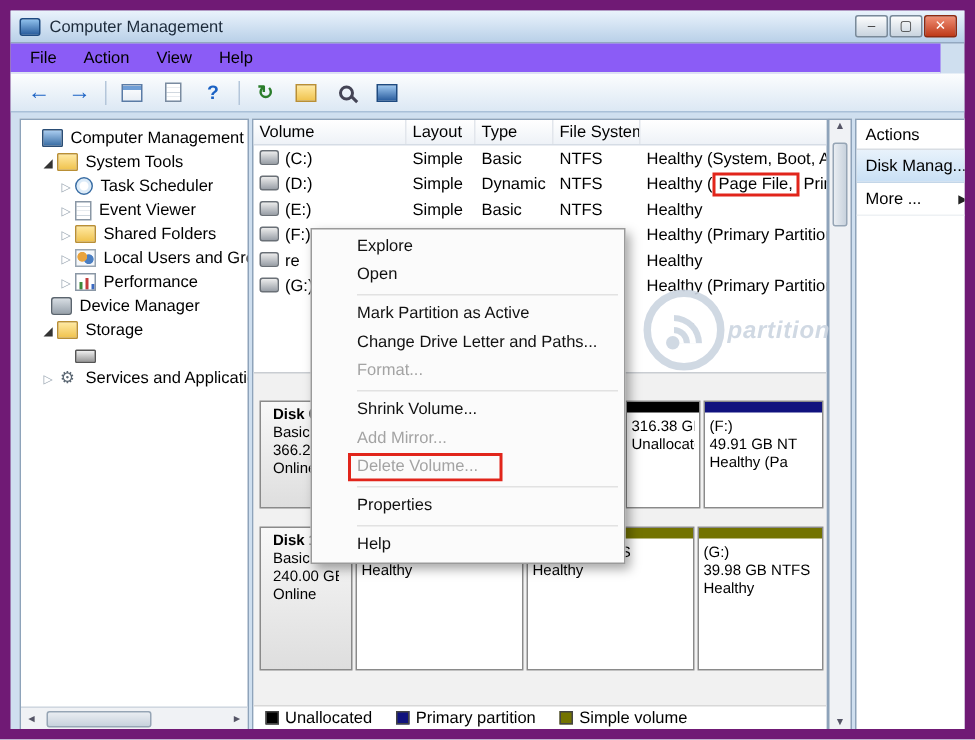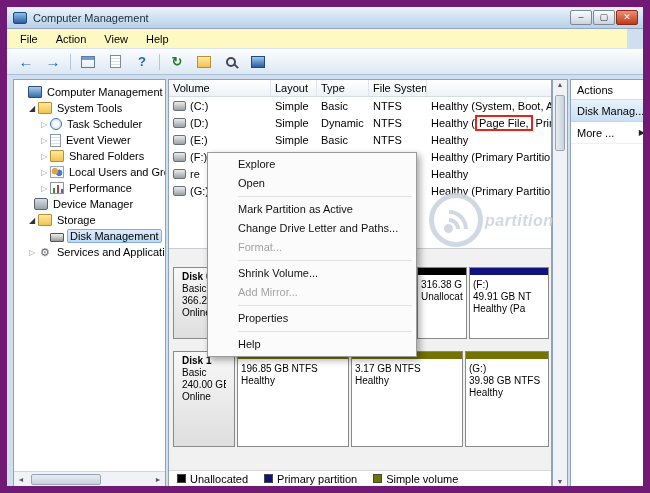--- a/index.html
+++ b/index.html
@@ -8,21 +8,21 @@
 
 
 .titlebar{position:absolute;top:0;left:0;right:0;height:22px;background:linear-gradient(#eaf3fc,#b9d0e8);border-bottom:1px solid #93a8c0;display:flex;align-items:center;padding:0 6px}
 .title-icon{width:14px;height:12px;background:linear-gradient(#8fc0ec,#2a5d9e);border:1px solid #1e4a80;border-radius:2px;margin-right:6px;flex:none}
 .title-text{color:#1c2a3a}
 .win-buttons{position:absolute;right:5px;top:3px;display:flex;gap:1px}
 .wbtn{width:22px;height:15px;border:1px solid #7a8a99;border-radius:2px;background:linear-gradient(#fdfdfd,#c9d4df);font-size:9px;line-height:13px;text-align:center;color:#333}
 .wbtn.close{background:linear-gradient(#ef8e75,#bf3a1a);color:#fff;border-color:#8c2a12}
 
 
-.menubar{position:absolute;top:22px;left:0;right:16px;height:20px;background:#fef9c3;border-bottom:1px solid #dbe5ef;display:flex;align-items:center;padding-left:4px}
+.menubar{position:absolute;top:22px;left:0;right:16px;height:20px;background:#8b5cf6;border-bottom:1px solid #dbe5ef;display:flex;align-items:center;padding-left:4px}
 .mitem{padding:2px 9px}
 .toolbar{position:absolute;top:42px;left:0;right:0;height:26px;background:linear-gradient(#fcfdfe,#dce8f4);border-bottom:1px solid #a9c0d8;display:flex;align-items:center;gap:7px;padding:0 9px}
 .tbtn{display:inline-flex;align-items:center;justify-content:center;width:20px;height:20px}
 .arrg{color:#1b62c4;font-weight:bold;font-size:15px;line-height:1}
 .tsep{width:1px;height:16px;background:#b4c6da}
 .mini{display:inline-block;width:14px;height:12px;border:1px solid #7a8ba0;background:#fff}
 .mini.win{border-color:#5a7ba5;box-shadow:inset 0 3px 0 #6f9ed6;background:linear-gradient(#fff,#e8eef5)}
 .mini.doc{width:11px;height:13px;background:repeating-linear-gradient(#fff 0,#fff 2px,#b9c4cf 3px)}
 .qm{color:#1b62c4;font-weight:bold;font-size:13px}
 .mini.refresh{border:none;background:none;color:#2b7d2b;font-weight:bold;font-size:13px;width:auto;height:auto}
@@ -202,21 +202,20 @@
         <span class="tlabel">Device Manager</span>
       </div>
       <div class="titem" style="padding-left:12px">
         <span class="arrow">◢</span>
         <span class="tic folder"></span>
         <span class="tlabel">Storage</span>
       </div>
       <div class="titem sel" style="padding-left:24px">
         <span class="arrow"></span>
         <span class="tic disk"></span>
-        <span class="tlabel">Disk Management</span>
       </div>
       <div class="titem" style="padding-left:12px">
         <span class="arrow col">▷</span>
         <span class="tic gear">⚙</span>
         <span class="tlabel">Services and Application</span>
       </div>
     </div>
     <div class="hscroll">
       <span class="sbtn">◄</span>
       <span class="hthumb"></span>
@@ -372,19 +371,22 @@
   <div class="ctx">
     <div class="ci">Explore</div>
     <div class="ci">Open</div>
     <div class="csep"></div>
     <div class="ci">Mark Partition as Active</div>
     <div class="ci">Change Drive Letter and Paths...</div>
     <div class="ci dis">Format...</div>
     <div class="csep"></div>
     <div class="ci">Shrink Volume...</div>
     <div class="ci dis">Add Mirror...</div>
+    <div class="ci dis">
+      <span class="red-box-m"><span>Delete Volume...</span></span>
+    </div>
     <div class="csep"></div>
     <div class="ci">Properties</div>
     <div class="csep"></div>
     <div class="ci">Help</div>
   </div>
 
 </div>
 
 </body></html>

